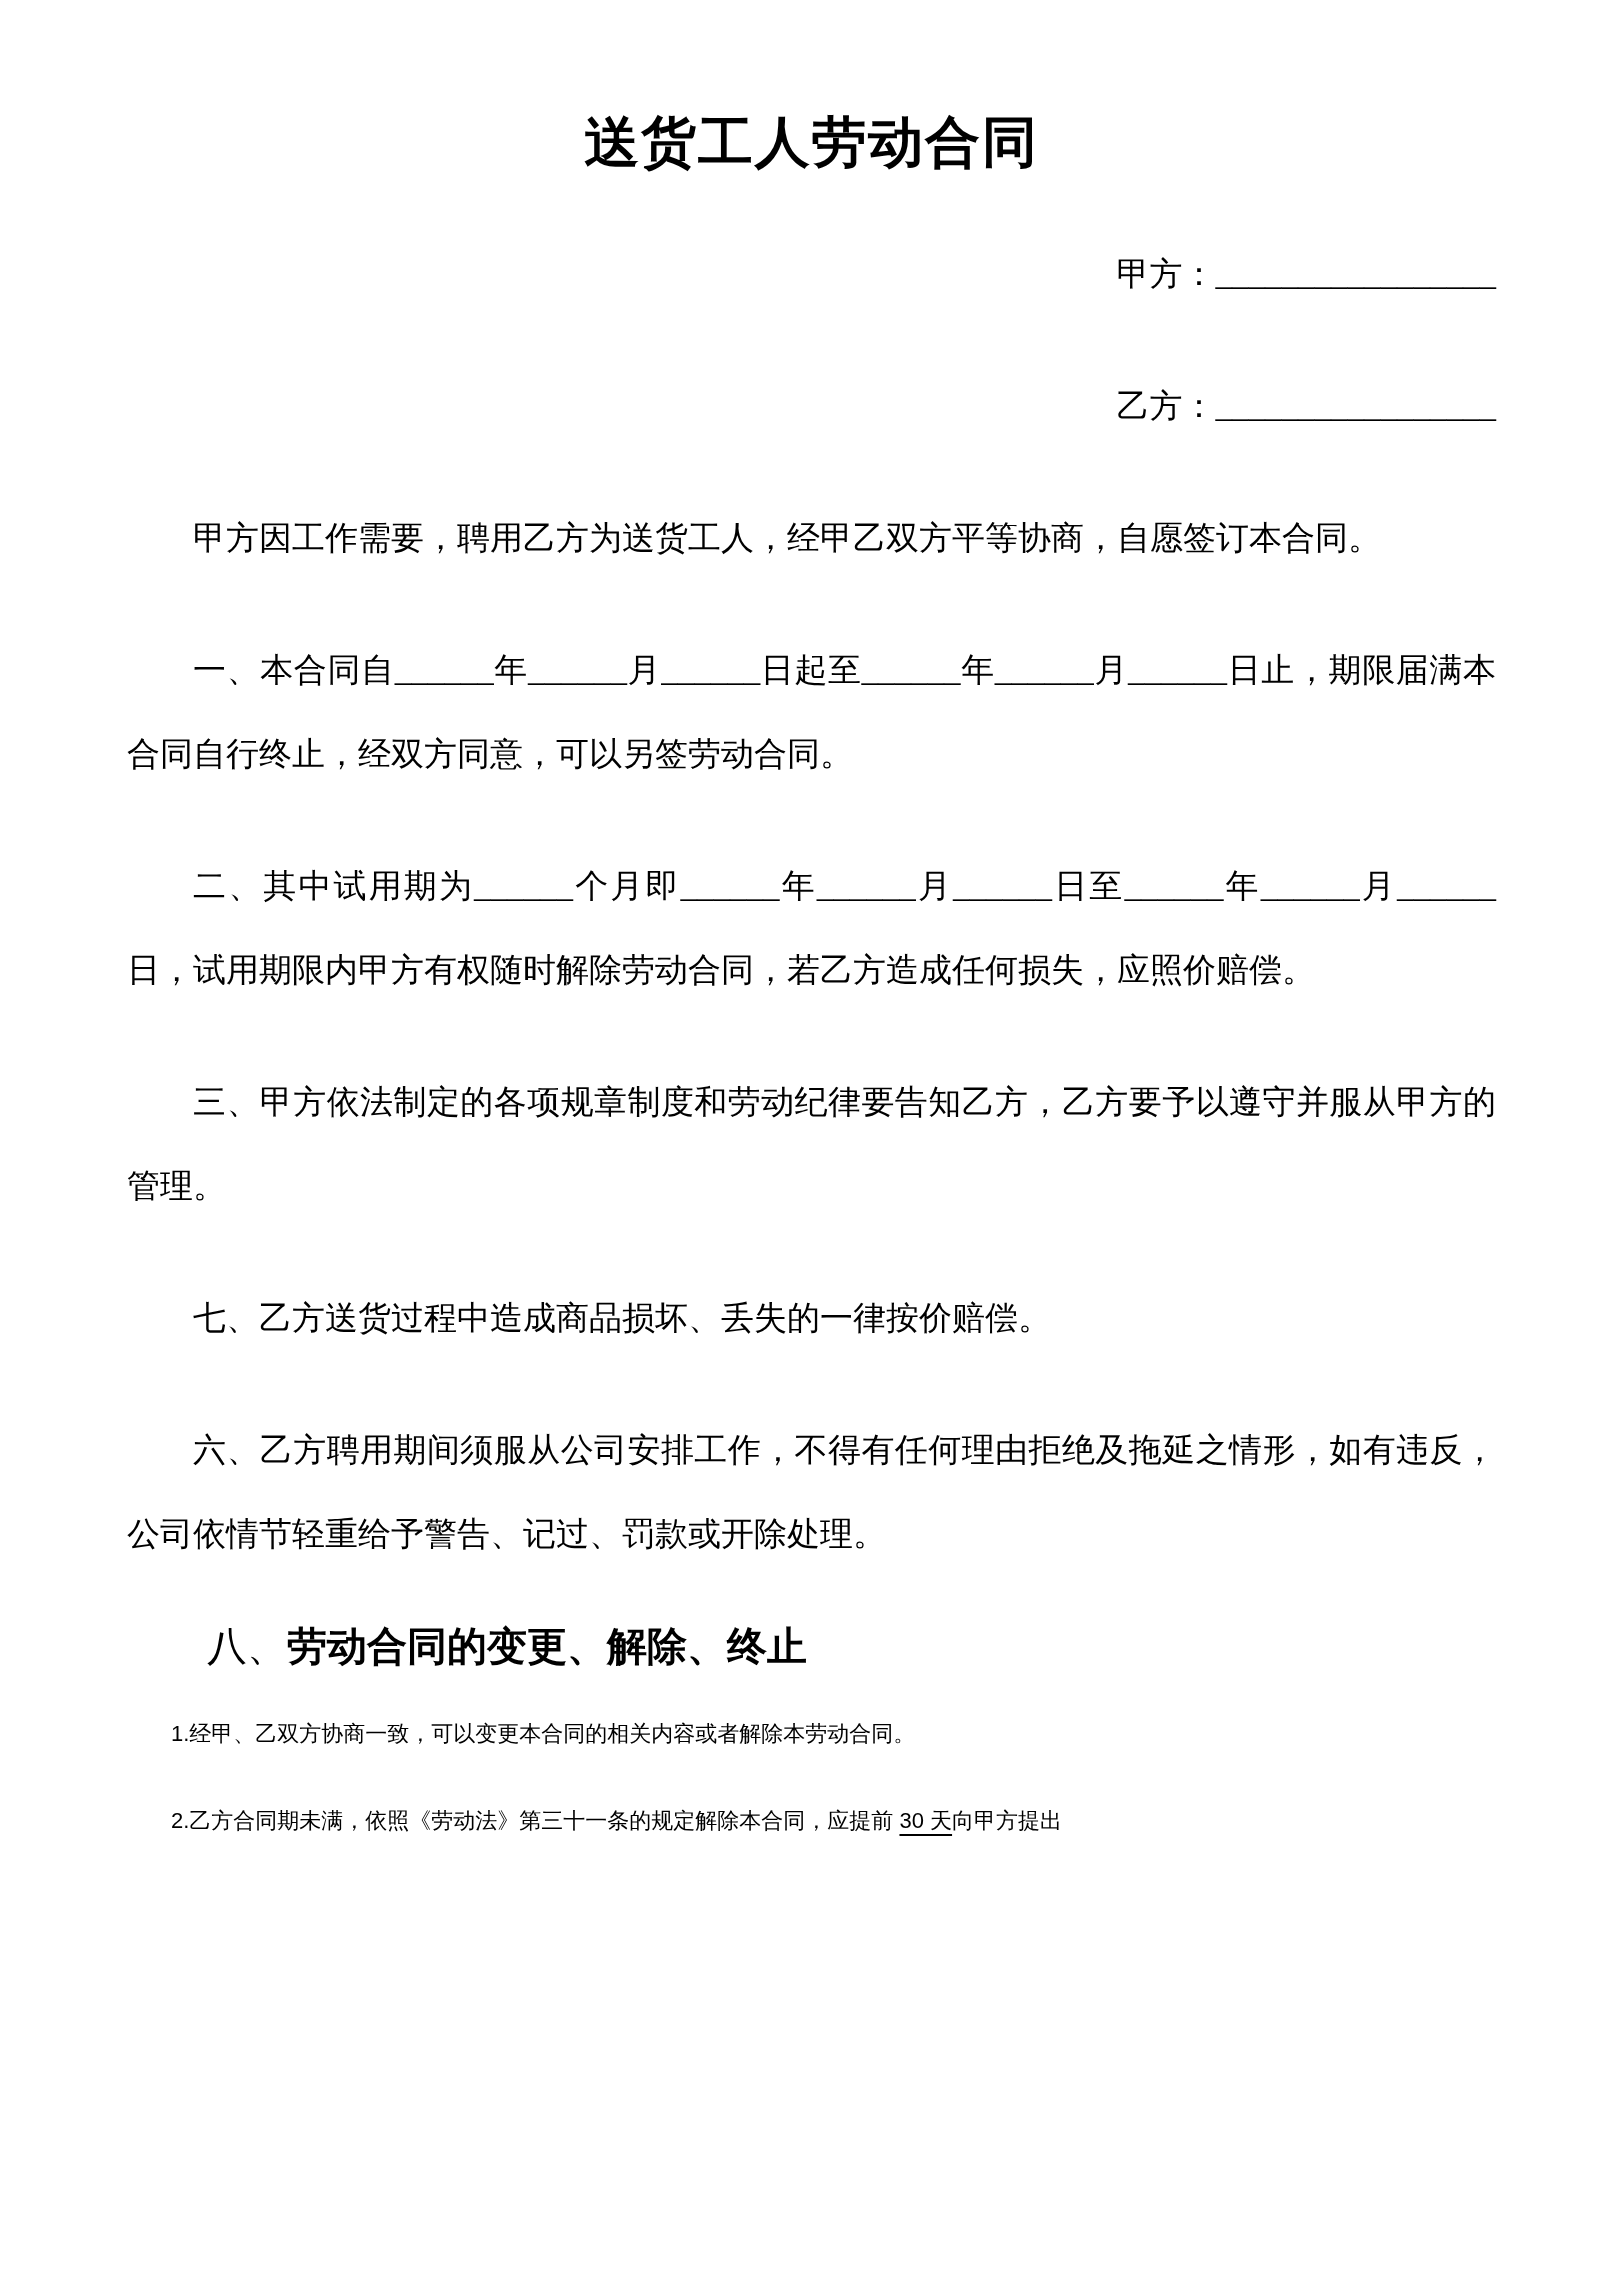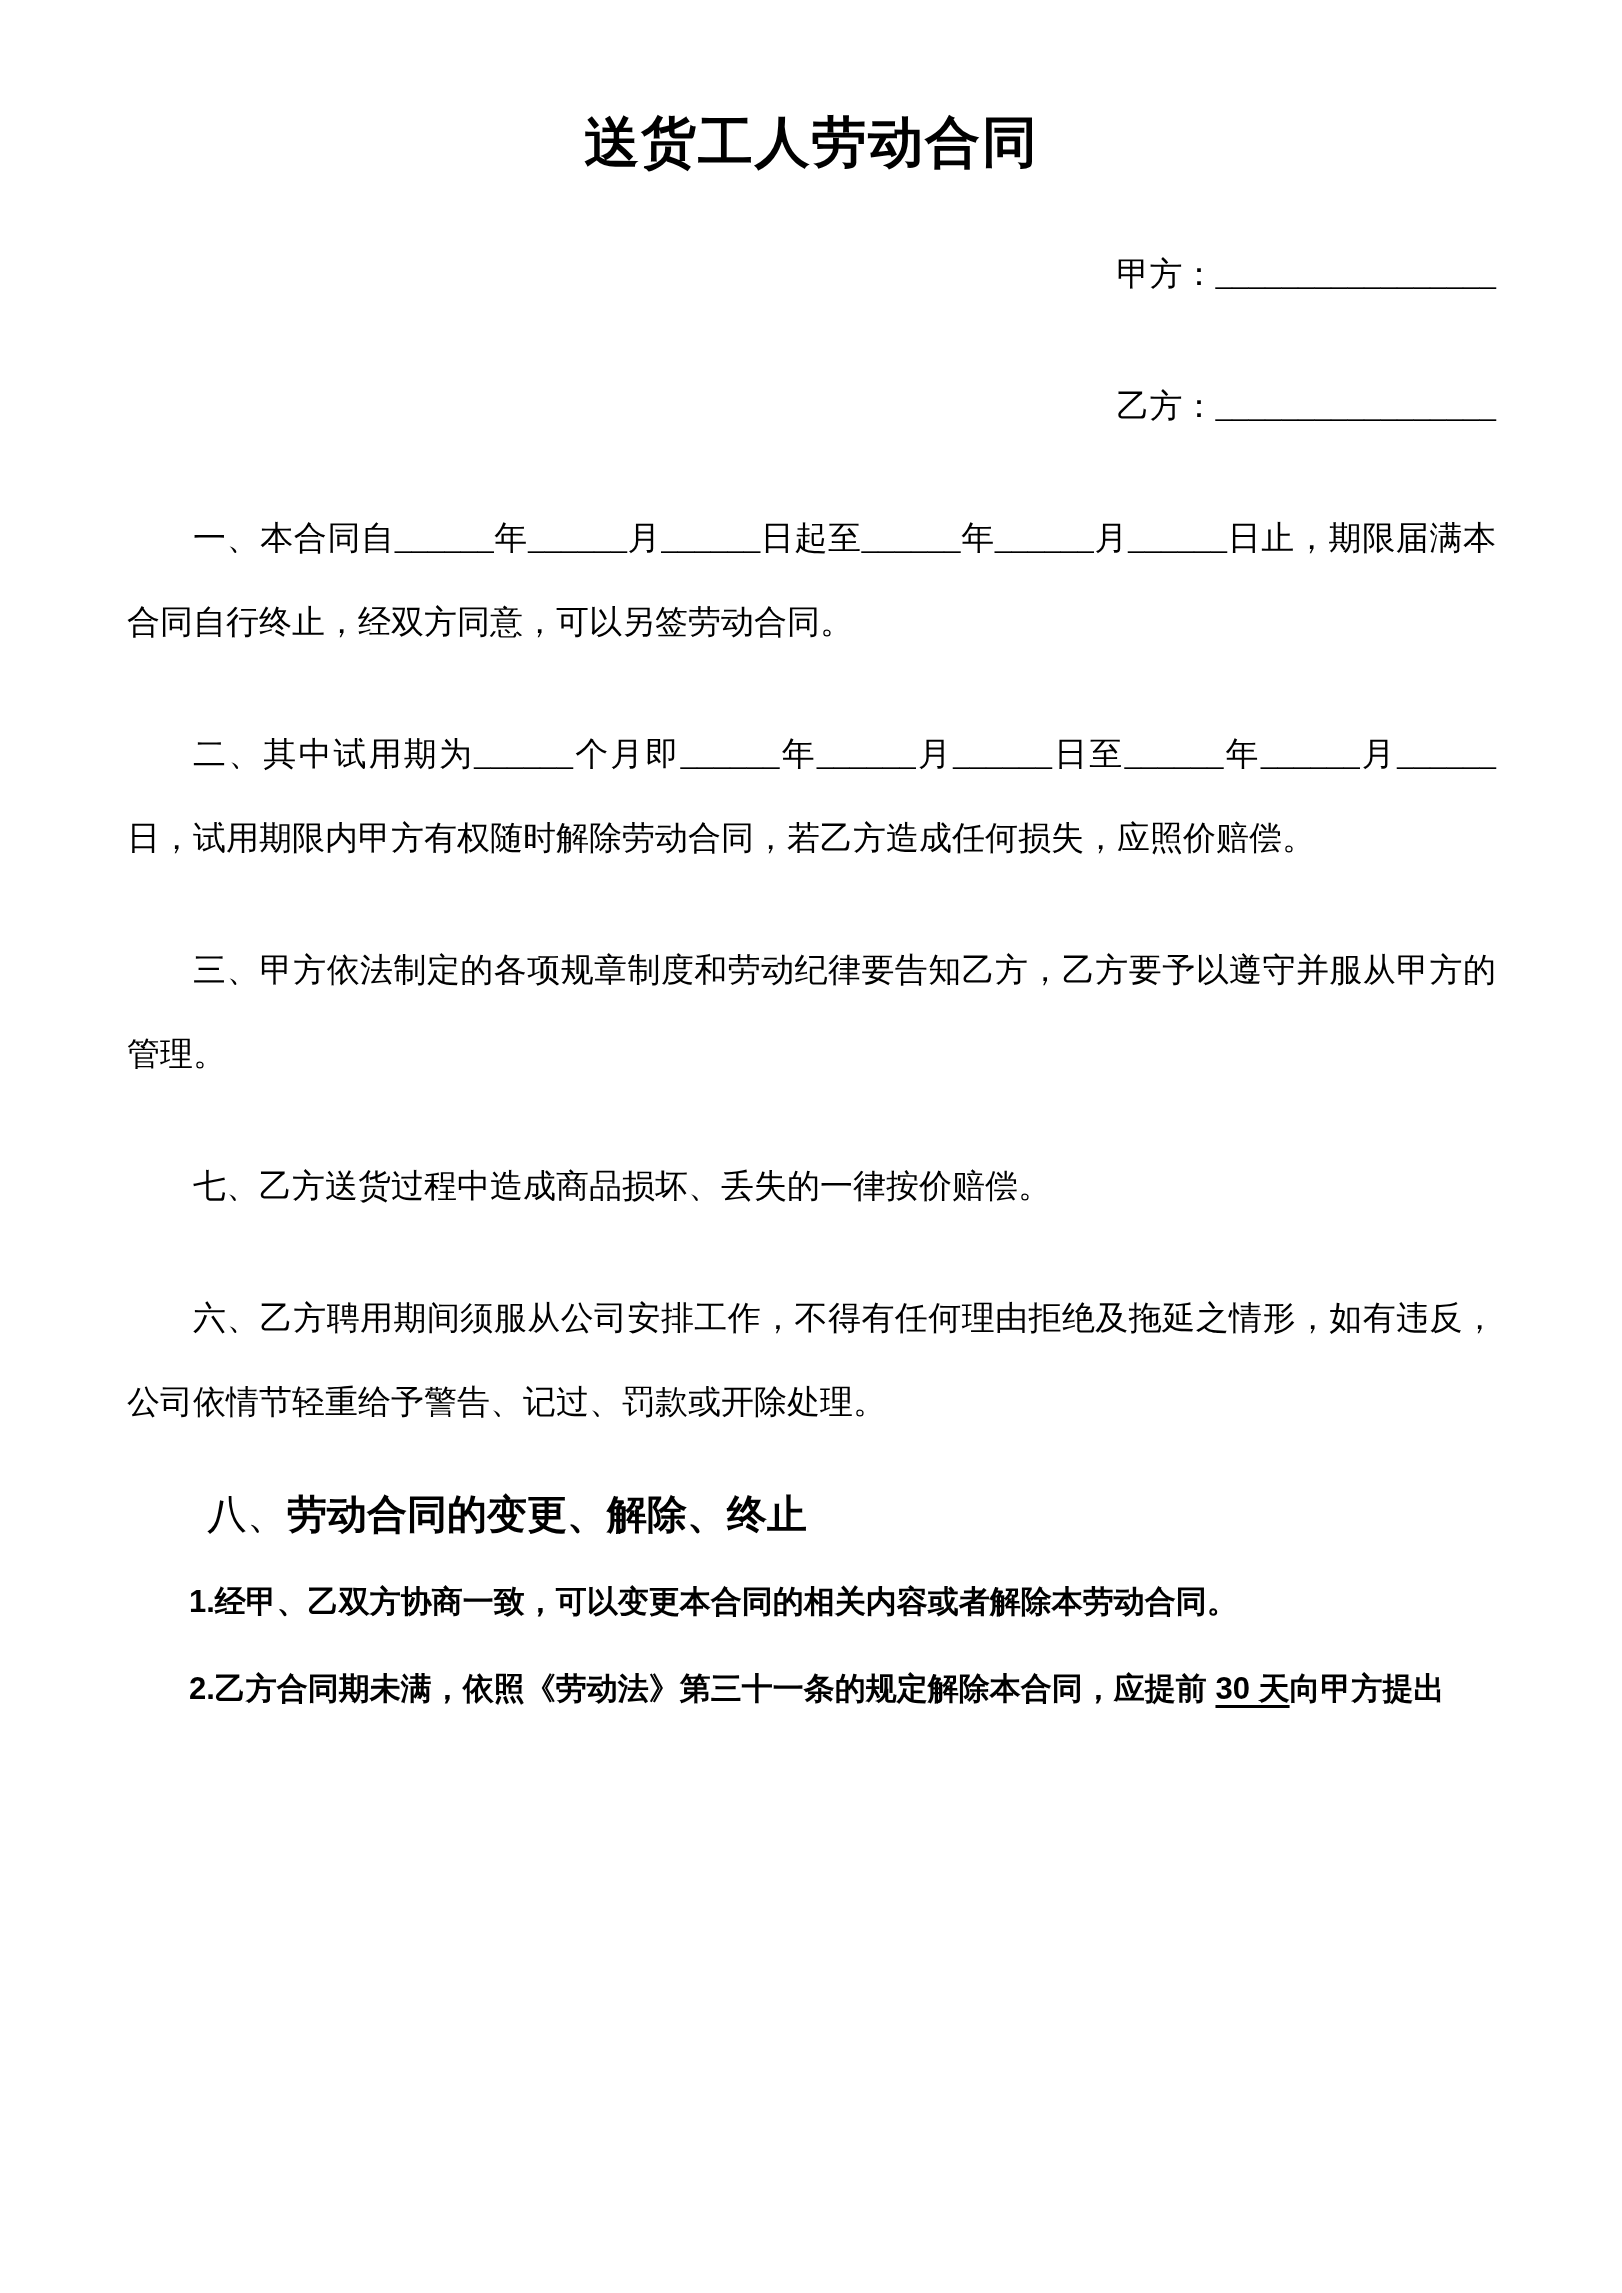--- a/index.html
+++ b/index.html
@@ -47,43 +47,43 @@
   .sec8-heading .sec8-num {
     font-family: "Liberation Serif", "DejaVu Serif", serif;
     font-weight: normal;
   }
   .sec8-heading .sec8-text {
     font-family: "Liberation Sans", "DejaVu Sans", sans-serif;
     font-weight: bold;
   }
   .sec8-item {
     font-family: "Liberation Sans", "DejaVu Sans", sans-serif;
-    font-size: 31px;
+    font-size: 22px;
     line-height: 87px;
     margin: 0;
     text-indent: 2em;
     text-align: justify;
-    font-weight: bold;
   }
   .underlined {
     text-decoration: underline;
     text-underline-offset: 5.5px;
   }
 </style>
 </head>
 <body>
 
 <div class="page">
 
   <h1 class="doc-title">送货工人劳动合同</h1>
 
   <p class="para no-justify">甲方：_________________</p>
 
   <p class="para no-justify">乙方：_________________</p>
 
+  <p class="para">甲方因工作需要，聘用乙方为送货工人，经甲乙双方平等协商，自愿签订本合同。</p>
 
   <p class="para">一、本合同自______年______月______日起至______年______月______日止，期限届满本合同自行终止，经双方同意，可以另签劳动合同。</p>
 
   <p class="para">二、其中试用期为______个月即______年______月______日至______年______月______日，试用期限内甲方有权随时解除劳动合同，若乙方造成任何损失，应照价赔偿。</p>
 
   <p class="para">三、甲方依法制定的各项规章制度和劳动纪律要告知乙方，乙方要予以遵守并服从甲方的管理。</p>
 
 
 
   <p class="para">七、乙方送货过程中造成商品损坏、丢失的一律按价赔偿。</p>

